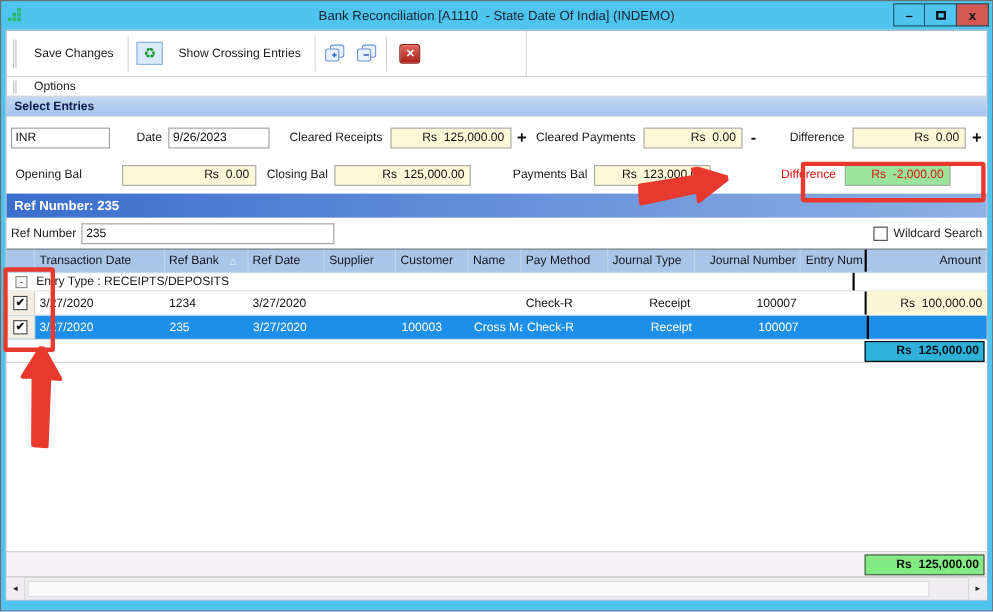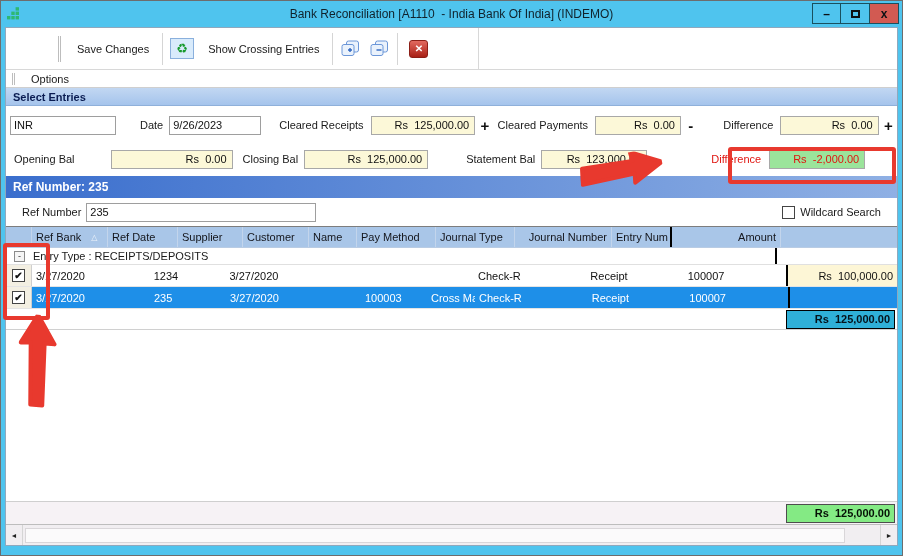--- a/index.html
+++ b/index.html
@@ -15,21 +15,21 @@
              border:1px solid #19505f; font-weight:bold; font-size:12px; color:#0c1114; background:#4fc4ee; }
   .win-btn + .win-btn { border-left:none; }
   .win-btn.close { background:#d25a52; }
   .max-glyph { width:9px; height:8px; border:2px solid #0c1114; display:block; }
 
   
   .client { position:absolute; left:4px; top:26px; right:4px; bottom:9px; background:#fff;
             border:1px solid #8fa8bd; display:flex; flex-direction:column; font-size:11px; color:#111; }
 
   .toolbar { height:42px; display:flex; align-items:center; border-bottom:1px solid #d8d8d8; }
-  .toolbar-inner { height:100%; width:473px; display:flex; align-items:center; border-right:1px solid #d8d8d8;padding-left:46px; }
+  .toolbar-inner { height:100%; width:473px; display:flex; align-items:center; border-right:1px solid #d8d8d8; }
   .grip { width:1px; height:26px; background:#bdbdbd; box-shadow:2px 0 0 #bdbdbd; margin-left:6px; margin-right:8px; }
   .tbtn { padding:0 10px; font-size:11px; color:#1a1a1a; background:none; border:none; font-family:inherit; cursor:default; }
   .tsep { width:1px; height:32px; background:#d5d5d5; margin:0 3px; }
   .icon-btn { width:24px; height:21px; margin:0 4px; background:#d9ebfb; border:1px solid #8ab0dd;
               display:flex; align-items:center; justify-content:center; font-size:13px; color:#179a2c; }
   .svg-btn { margin:0 5px; background:none; border:none; display:flex; align-items:center; }
   .red-btn { width:19px; height:18px; margin:0 8px; border-radius:3px; border:1px solid #8c1f17;
              background:linear-gradient(#e2695f,#a92016); color:#fff; font-weight:bold; font-size:10px;
              display:flex; align-items:center; justify-content:center; }
 
@@ -44,21 +44,21 @@
   .lbl { color:#1a1a1a; white-space:nowrap; }
   .tb { height:19px; border:1px solid #9e9e9e; background:#fff; font-family:inherit; font-size:11px; padding:0 3px; color:#111; }
   .money-field { height:19px; border:1px solid #a8a8a8; background:#fcf8d8; display:flex; align-items:center;
                  justify-content:flex-end; padding-right:5px; white-space:pre; color:#111; }
   .money-field.green { background:#9be49b; color:#e01510; }
   .op { font-weight:bold; font-size:15px; margin-left:5px; width:12px; text-align:center; }
   .lbl-red { color:#e01510; }
 
   .ref-bar { height:22px; background:linear-gradient(90deg,#3a6ecd,#8fb0e4); color:#fff; font-weight:bold;
              font-size:12px; display:flex; align-items:center; padding-left:7px; }
-  .ref-row { height:28px; display:flex; align-items:center; padding:0 16px; background:#fff; }
+  .ref-row { height:28px; display:flex; align-items:center; padding:0 4px; background:#fff; }
   .cb { width:13px; height:13px; border:1px solid #444; background:#fff; display:inline-flex;
         align-items:center; justify-content:center; font-size:10px; font-weight:bold; color:#111; line-height:1; }
   .wildcard { margin-left:auto; display:flex; align-items:center; gap:5px; }
 
   
   .ghead { height:22px; background:#a9c6e8; display:flex; align-items:center; border-top:1px solid #7d7d7d; border-bottom:1px solid #b9cce4;}
   .hc { height:100%; display:flex; align-items:center; padding:0 4px; border-right:1px solid #c3d5ec; color:#14161c; overflow:hidden; white-space:nowrap; }
   .grow { display:flex; align-items:center; }
   .gc { height:100%; display:flex; align-items:center; padding:0 4px; overflow:hidden; white-space:pre; }
   .c0{width:26px;} .c1{width:118px;} .c2{width:76px;} .c3{width:70px;} .c4{width:65px;}
@@ -117,21 +117,21 @@
         <g fill="#2eb872">
           <rect x="0" y="9" width="3.4" height="3.4"></rect>
             <rect x="4.3" y="9" width="3.4" height="3.4"></rect>
             <rect x="8.6" y="9" width="3.4" height="3.4"></rect>
           <rect x="4.3" y="4.6" width="3.4" height="3.4"></rect>
             <rect x="8.6" y="4.6" width="3.4" height="3.4"></rect>
           <rect x="8.6" y="0.2" width="3.4" height="3.4"></rect>
         </g>
       </svg>
     </span>
-    <span class="title">Bank Reconciliation [A1110  - India Bank Of India] (INDEMO)</span>
+    <span class="title">Bank Reconciliation [A1110  - State Date Of India] (INDEMO)</span>
     <span class="win-buttons">
       <span class="win-btn">–</span>
       <span class="win-btn">
           <span class="max-glyph"></span>
         </span>
       <span class="win-btn close">x</span>
     </span>
   </div>
 
   <div class="client">
@@ -169,57 +169,58 @@
 
     <div class="options-row">
       <span class="grip"></span>
       <span class="tbtn">Options</span>
     </div>
 
     <div class="section-bar">Select Entries</div>
 
     <div class="fields">
       <div class="frow">
-        <input class="tb" style="width: 106px;" value="INR">
+        <input class="tb" style="width: 90px;" value="INR">
         <span class="lbl" style="margin-left:24px">Date</span>
         <input class="tb" style="width: 92px; margin-left: 6px;" value="9/26/2023">
         <span class="lbl" style="margin-left:18px">Cleared Receipts</span>
         <span class="money-field" style="width:132px;margin-left:7px">Rs  125,000.00</span>
         <span class="op">+</span>
         <span class="lbl" style="margin-left:8px">Cleared Payments</span>
         <span class="money-field" style="width:108px;margin-left:7px">Rs  0.00</span>
         <span class="op">-</span>
         <span class="lbl" style="margin-left:28px">Difference</span>
         <span class="money-field" style="width:124px;margin-left:7px">Rs  0.00</span>
         <span class="op">+</span>
       </div>
       <div class="frow">
         <span class="lbl" style="margin-left:4px">Opening Bal</span>
         <span class="money-field" style="width:122px;margin-left:36px">Rs  0.00</span>
         <span class="lbl" style="margin-left:10px">Closing Bal</span>
         <span class="money-field" style="width:124px;margin-left:6px">Rs  125,000.00</span>
-        <span class="lbl" style="margin-left:38px">Statement Bal</span>
+        <span class="lbl" style="margin-left:38px">Payments Bal</span>
         <span class="money-field" style="width:106px;margin-left:6px">Rs  123,000.00</span>
         <span class="lbl lbl-red" style="margin-left:64px">Difference</span>
         <span class="money-field green" style="width:96px;margin-left:8px">Rs  -2,000.00</span>
       </div>
     </div>
 
     <div class="ref-bar">Ref Number: 235</div>
     <div class="ref-row">
       <span class="lbl">Ref Number</span>
       <input class="tb" style="width: 230px; margin-left: 5px;" value="235">
       <span class="wildcard">
         <span class="cb"></span>
         <span class="lbl">Wildcard Search</span>
       </span>
     </div>
 
     <div class="ghead">
       <span class="hc c0"></span>
+      <span class="hc c1">Transaction Date</span>
       <span class="hc c2">
           <span>Ref Bank</span>
           <span class="sort-tri">△</span>
         </span>
       <span class="hc c3">Ref Date</span>
       <span class="hc c4">Supplier</span>
       <span class="hc c5">Customer</span>
       <span class="hc c6">Name</span>
       <span class="hc c7">Pay Method</span>
       <span class="hc c8">Journal Type</span>

